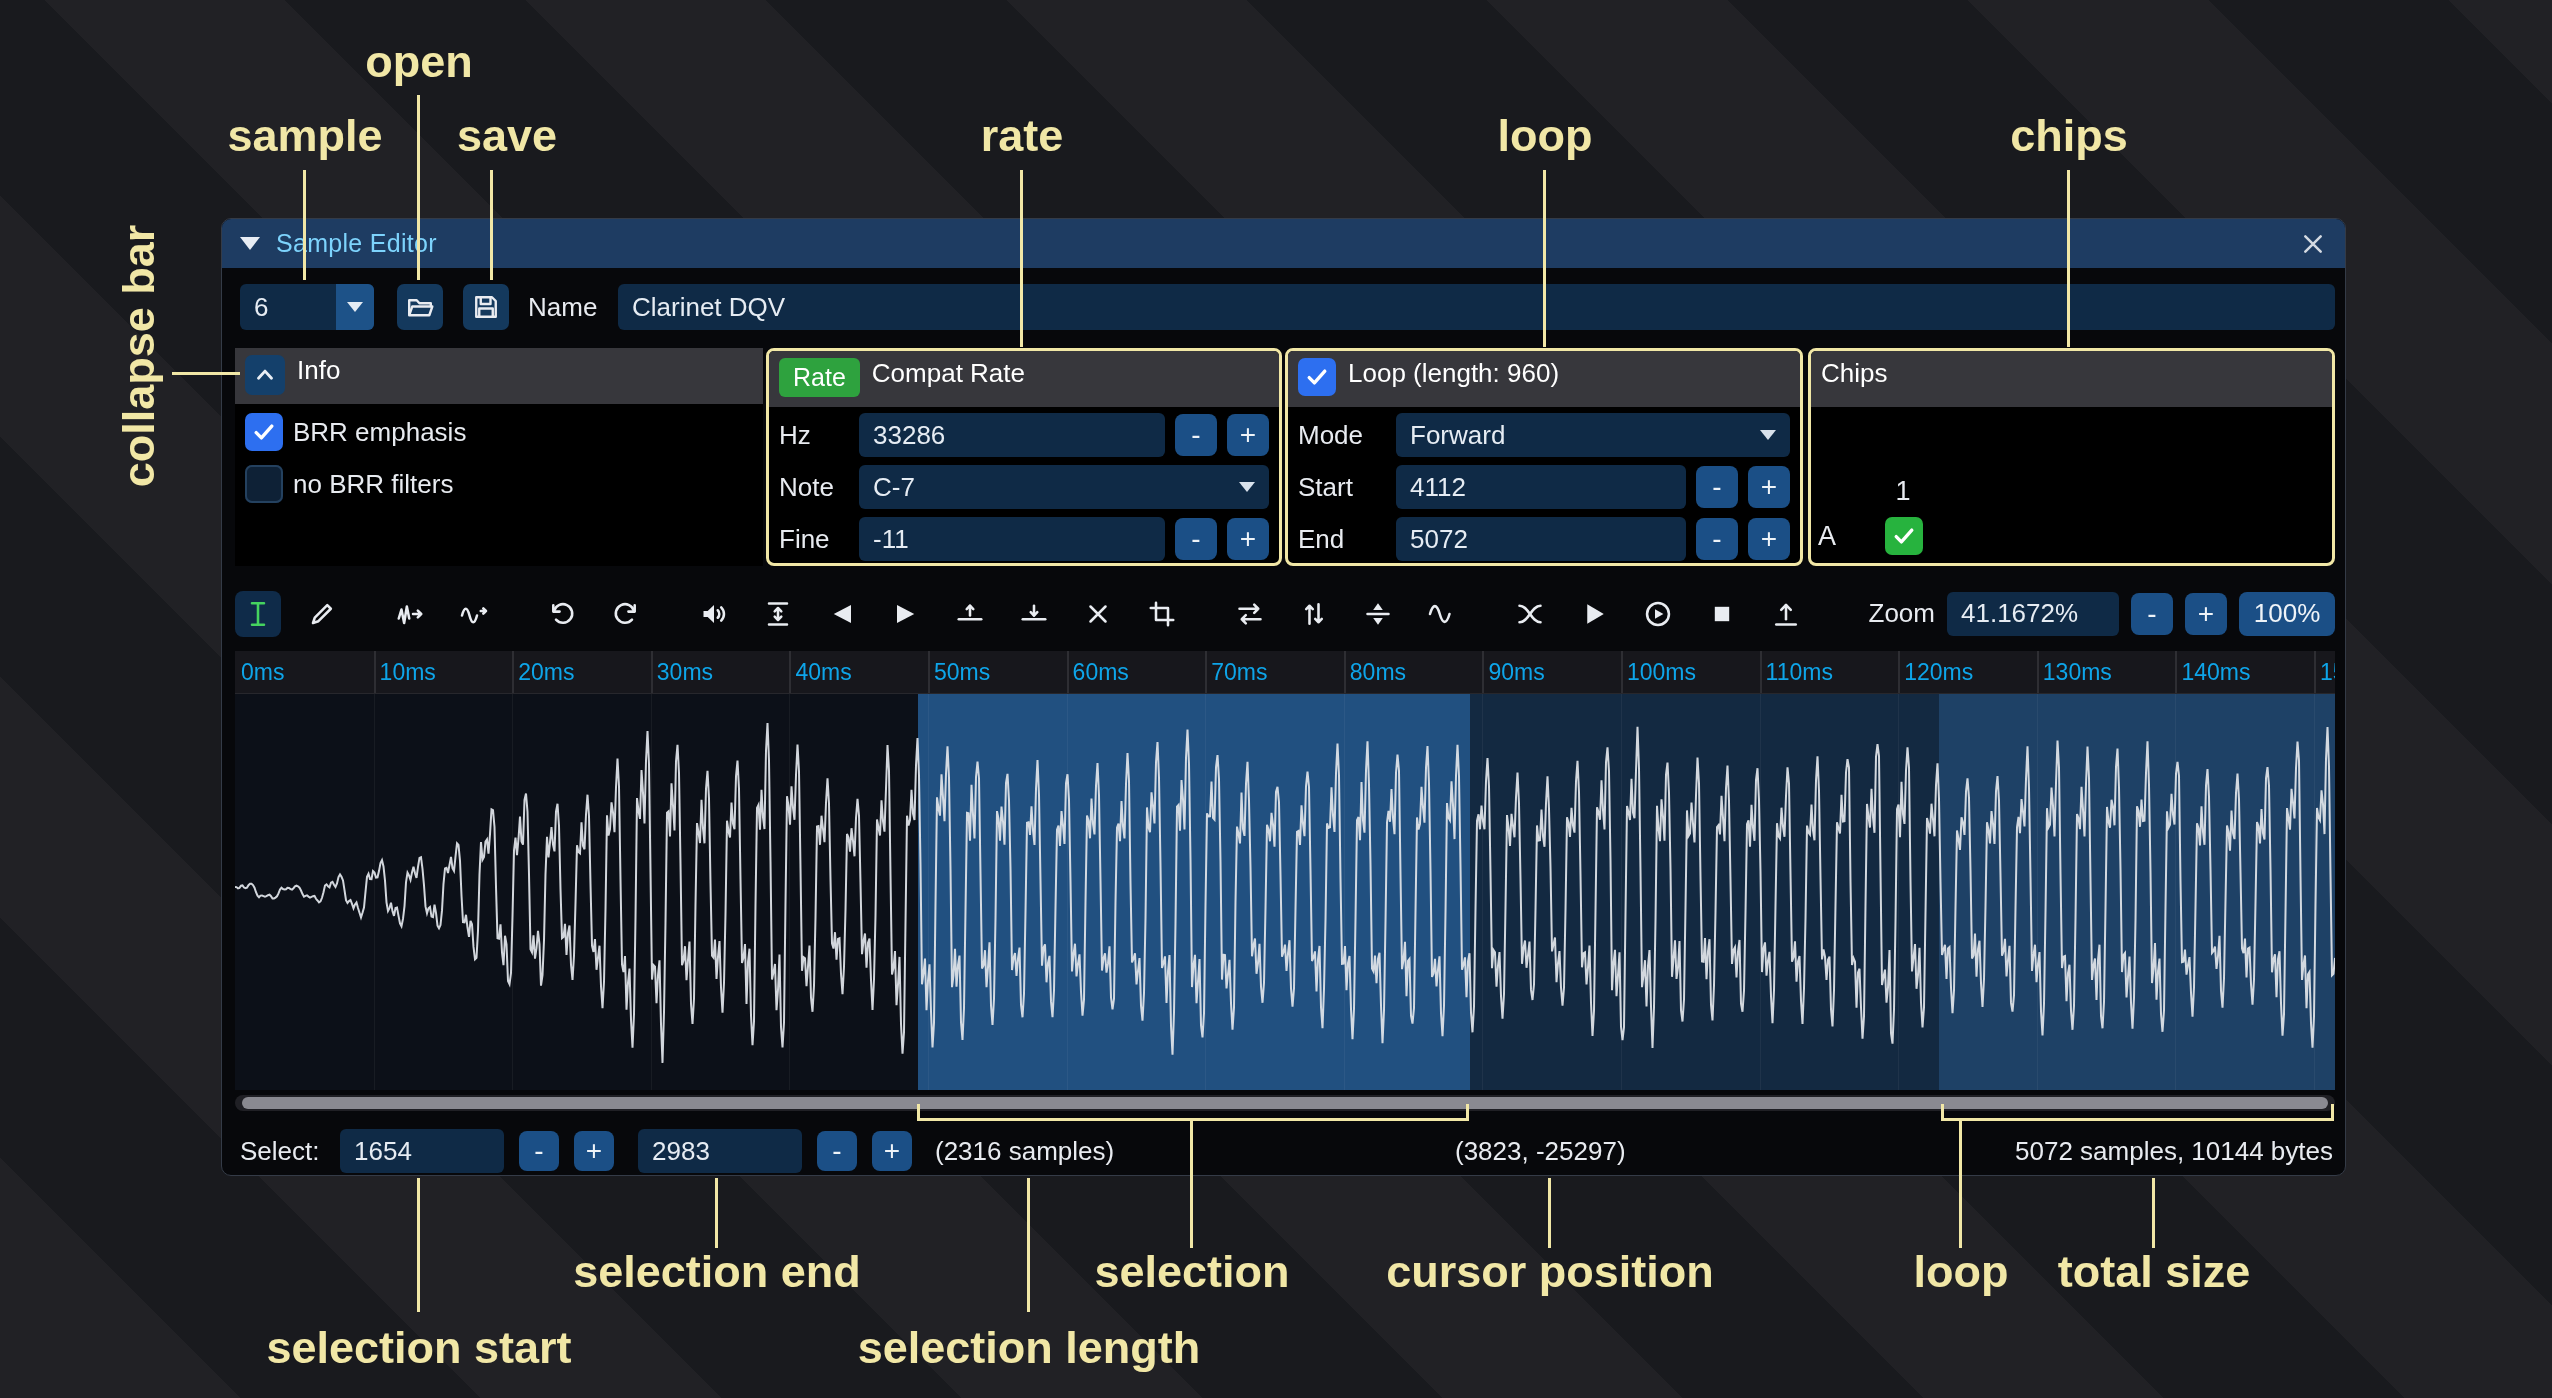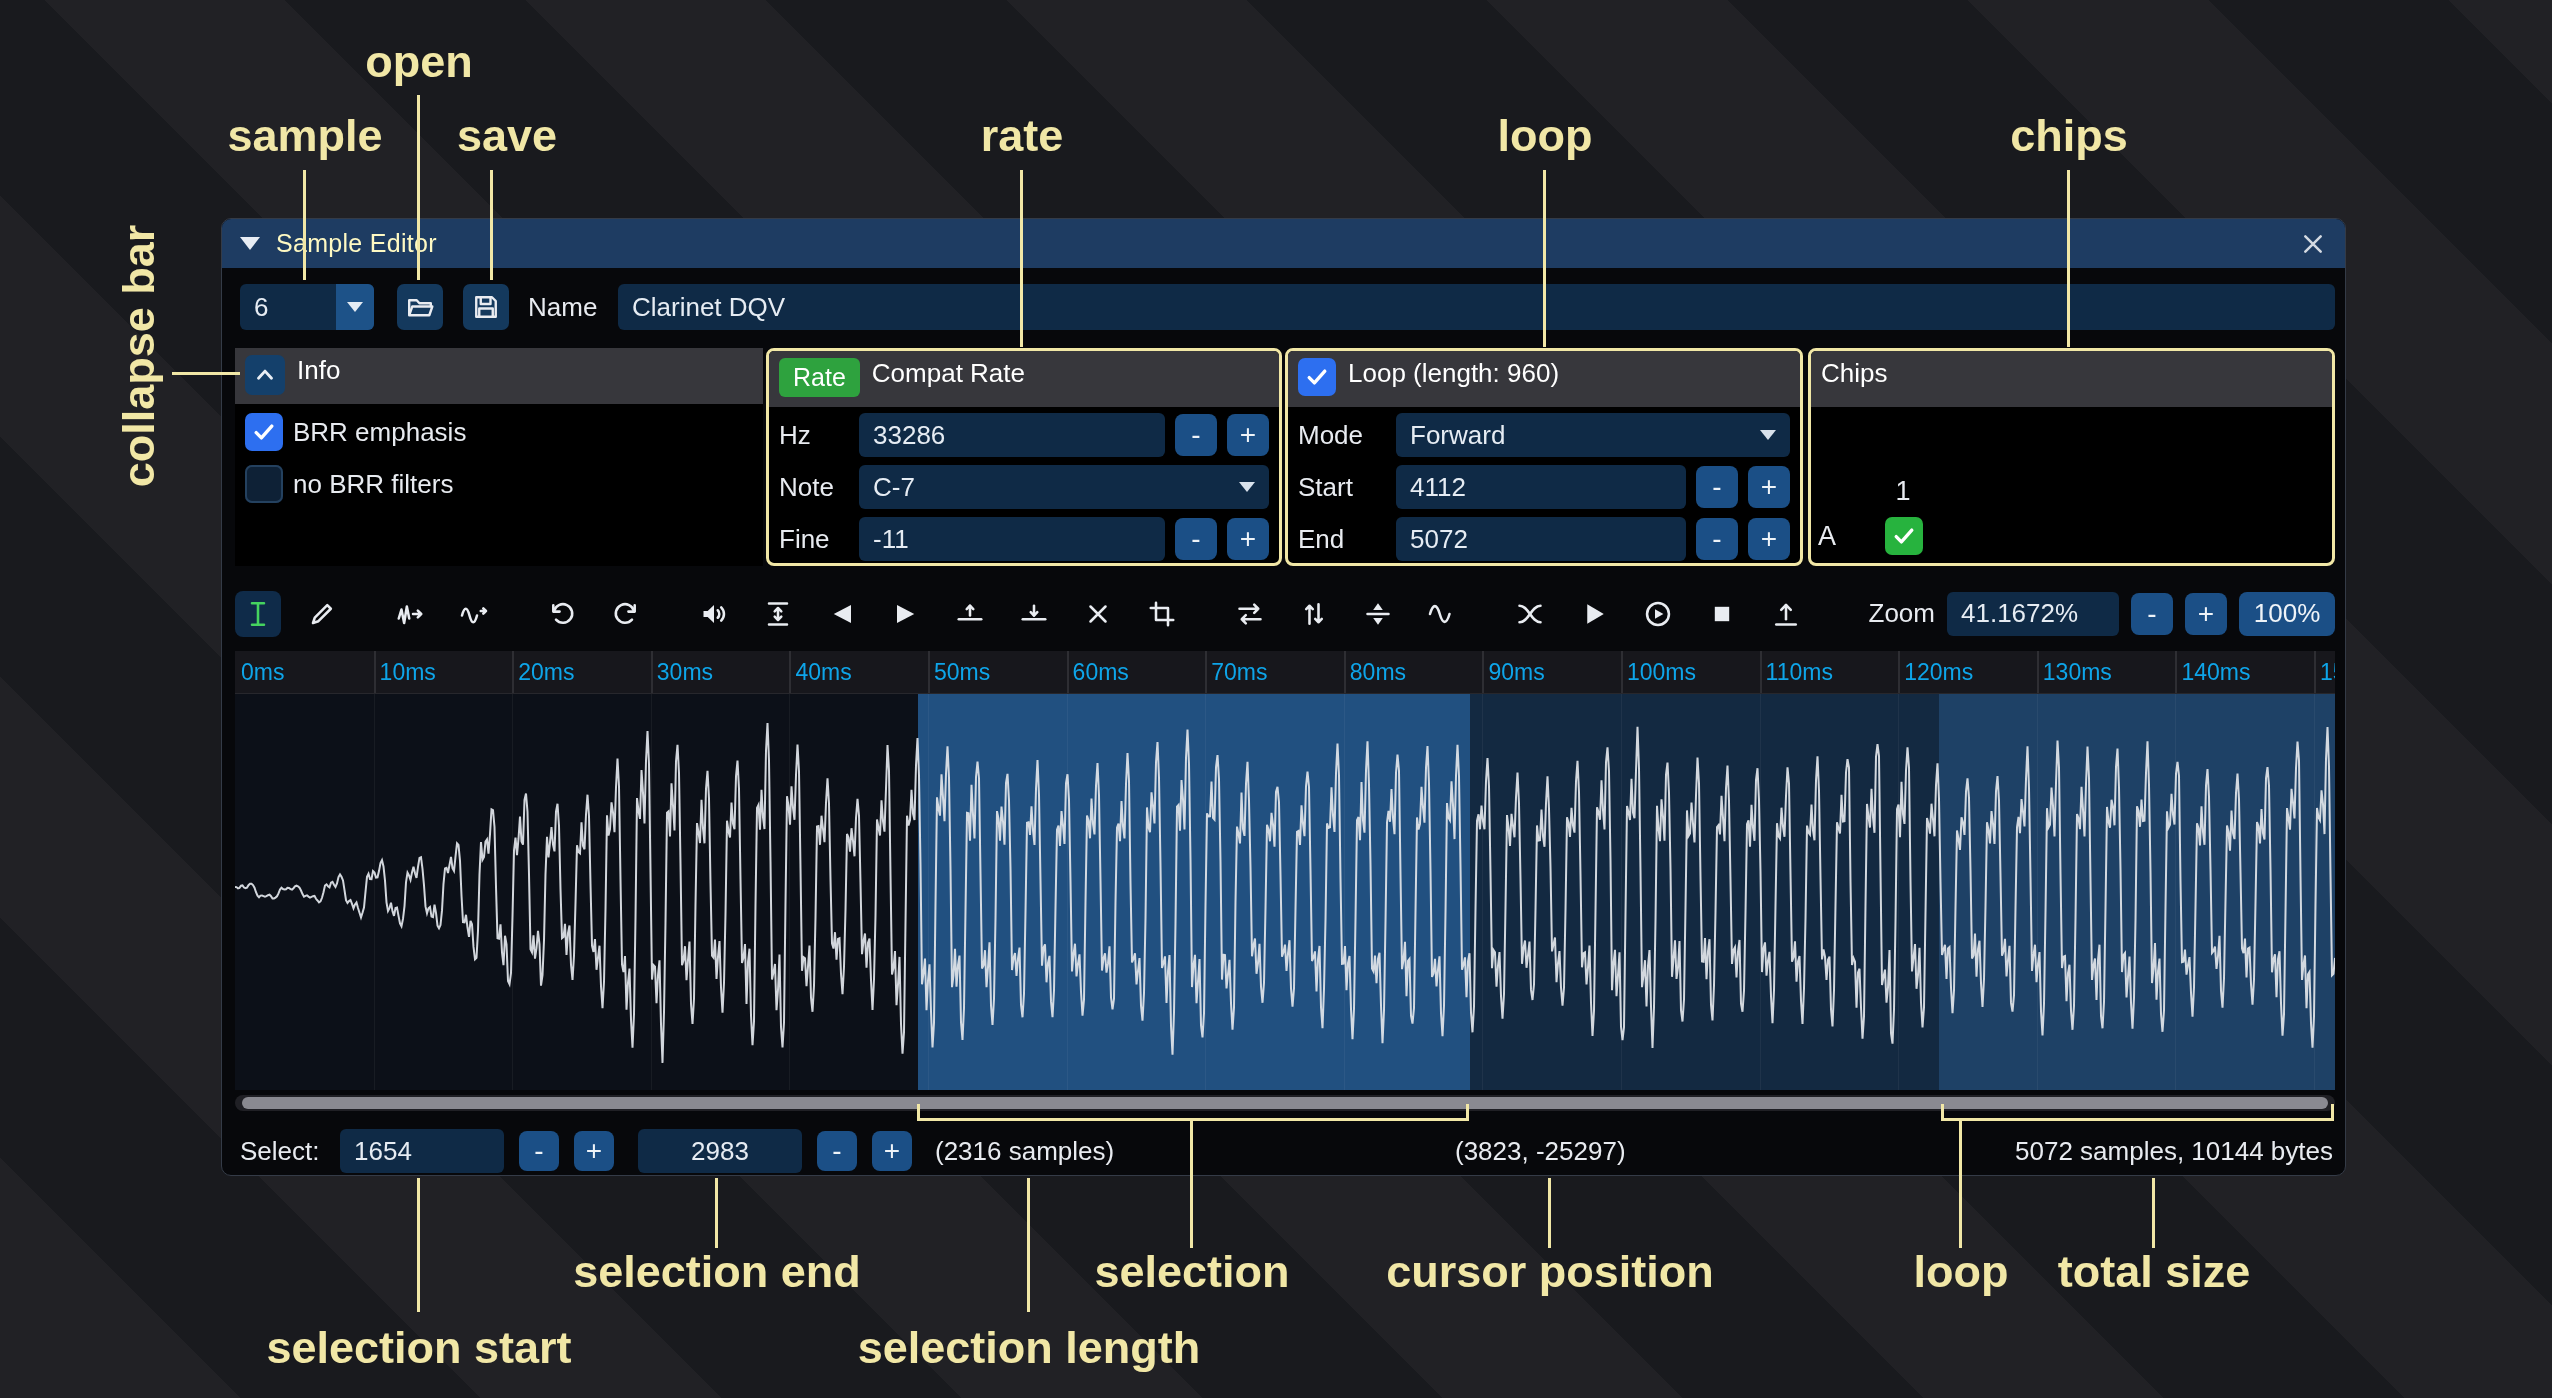--- a/index.html
+++ b/index.html
@@ -32,21 +32,21 @@
   .b-sel-t1{left:917px;top:1104px;width:3px;height:17px;}
   .b-sel-t2{left:1466px;top:1104px;width:3px;height:17px;}
   .b-loop-h{left:1941px;top:1118px;width:393px;height:3px;}
   .b-loop-t1{left:1941px;top:1104px;width:3px;height:17px;}
   .b-loop-t2{left:2331px;top:1104px;width:3px;height:17px;}
 
   
   .window{position:absolute; left:221px; top:218px; width:2125px; height:958px;
           background:#07080b; border:1px solid #343b47; border-radius:10px; z-index:10;}
   .titlebar{position:absolute; left:0; top:0; right:0; height:49px; background:#1e3c62;
-            border-radius:9px 9px 0 0; display:flex; align-items:center; padding:16px 18px; color:#fef9c3;}
+            border-radius:9px 9px 0 0; display:flex; align-items:center; padding:16px 18px; color:#7dd3fc;}
   .tb-tri{width:0;height:0;border-left:10px solid transparent;border-right:10px solid transparent;
           border-top:13px solid #e8edf4; margin-right:16px; cursor:pointer;}
   .win-title{font-size:25px; letter-spacing:0.3px;}
   .close-btn{margin-left:auto; background:none; border:none; display:flex; align-items:center; cursor:pointer;}
 
   .field{background:#0f2a46; border-radius:6px; height:46px; display:flex; align-items:center;
          padding:0 14px; color:#e6ecf3; font-size:26px;}
   .grow{flex:1; min-width:0;}
   .dd-caret{width:0;height:0;border-left:8px solid transparent;border-right:8px solid transparent;
             border-top:10px solid #d8e1eb; margin-left:10px;}
@@ -116,21 +116,21 @@
   .wave-grid{position:absolute;top:0;bottom:0;width:1px;background:rgba(255,255,255,.05);}
   .wave svg{position:absolute;inset:0;}
   .scrollbar{position:absolute;left:13px;top:876px;width:2100px;height:16px;background:#202025;border-radius:8px;}
   .scroll-thumb{position:absolute;left:7px;right:7px;top:2px;bottom:2px;background:#8a8a91;border-radius:7px;cursor:pointer;}
 
   
   .statusbar{position:absolute;left:13px;top:905px;width:2100px;height:53px;}
   .sb-label{position:absolute;left:5px;top:50%;transform:translateY(-50%);}
   .sb-field{position:absolute;top:5px;height:44px;}
   .sb-f1{left:105px;width:164px;}
-  .sb-f2{left:403px;width:164px;justify-content:center;}
+  .sb-f2{left:403px;width:164px;}
   .sb-btn{position:absolute;top:7px;width:40px;height:40px;}
   .sb-m1{left:284px;} .sb-p1{left:339px;}
   .sb-m2{left:582px;} .sb-p2{left:637px;}
   .sb-len{position:absolute;left:700px;top:50%;transform:translateY(-50%);}
   .sb-cursor{position:absolute;left:1220px;top:50%;transform:translateY(-50%);}
   .sb-total{position:absolute;right:2px;top:50%;transform:translateY(-50%);}
 </style>
 </head>
 <body>
 

